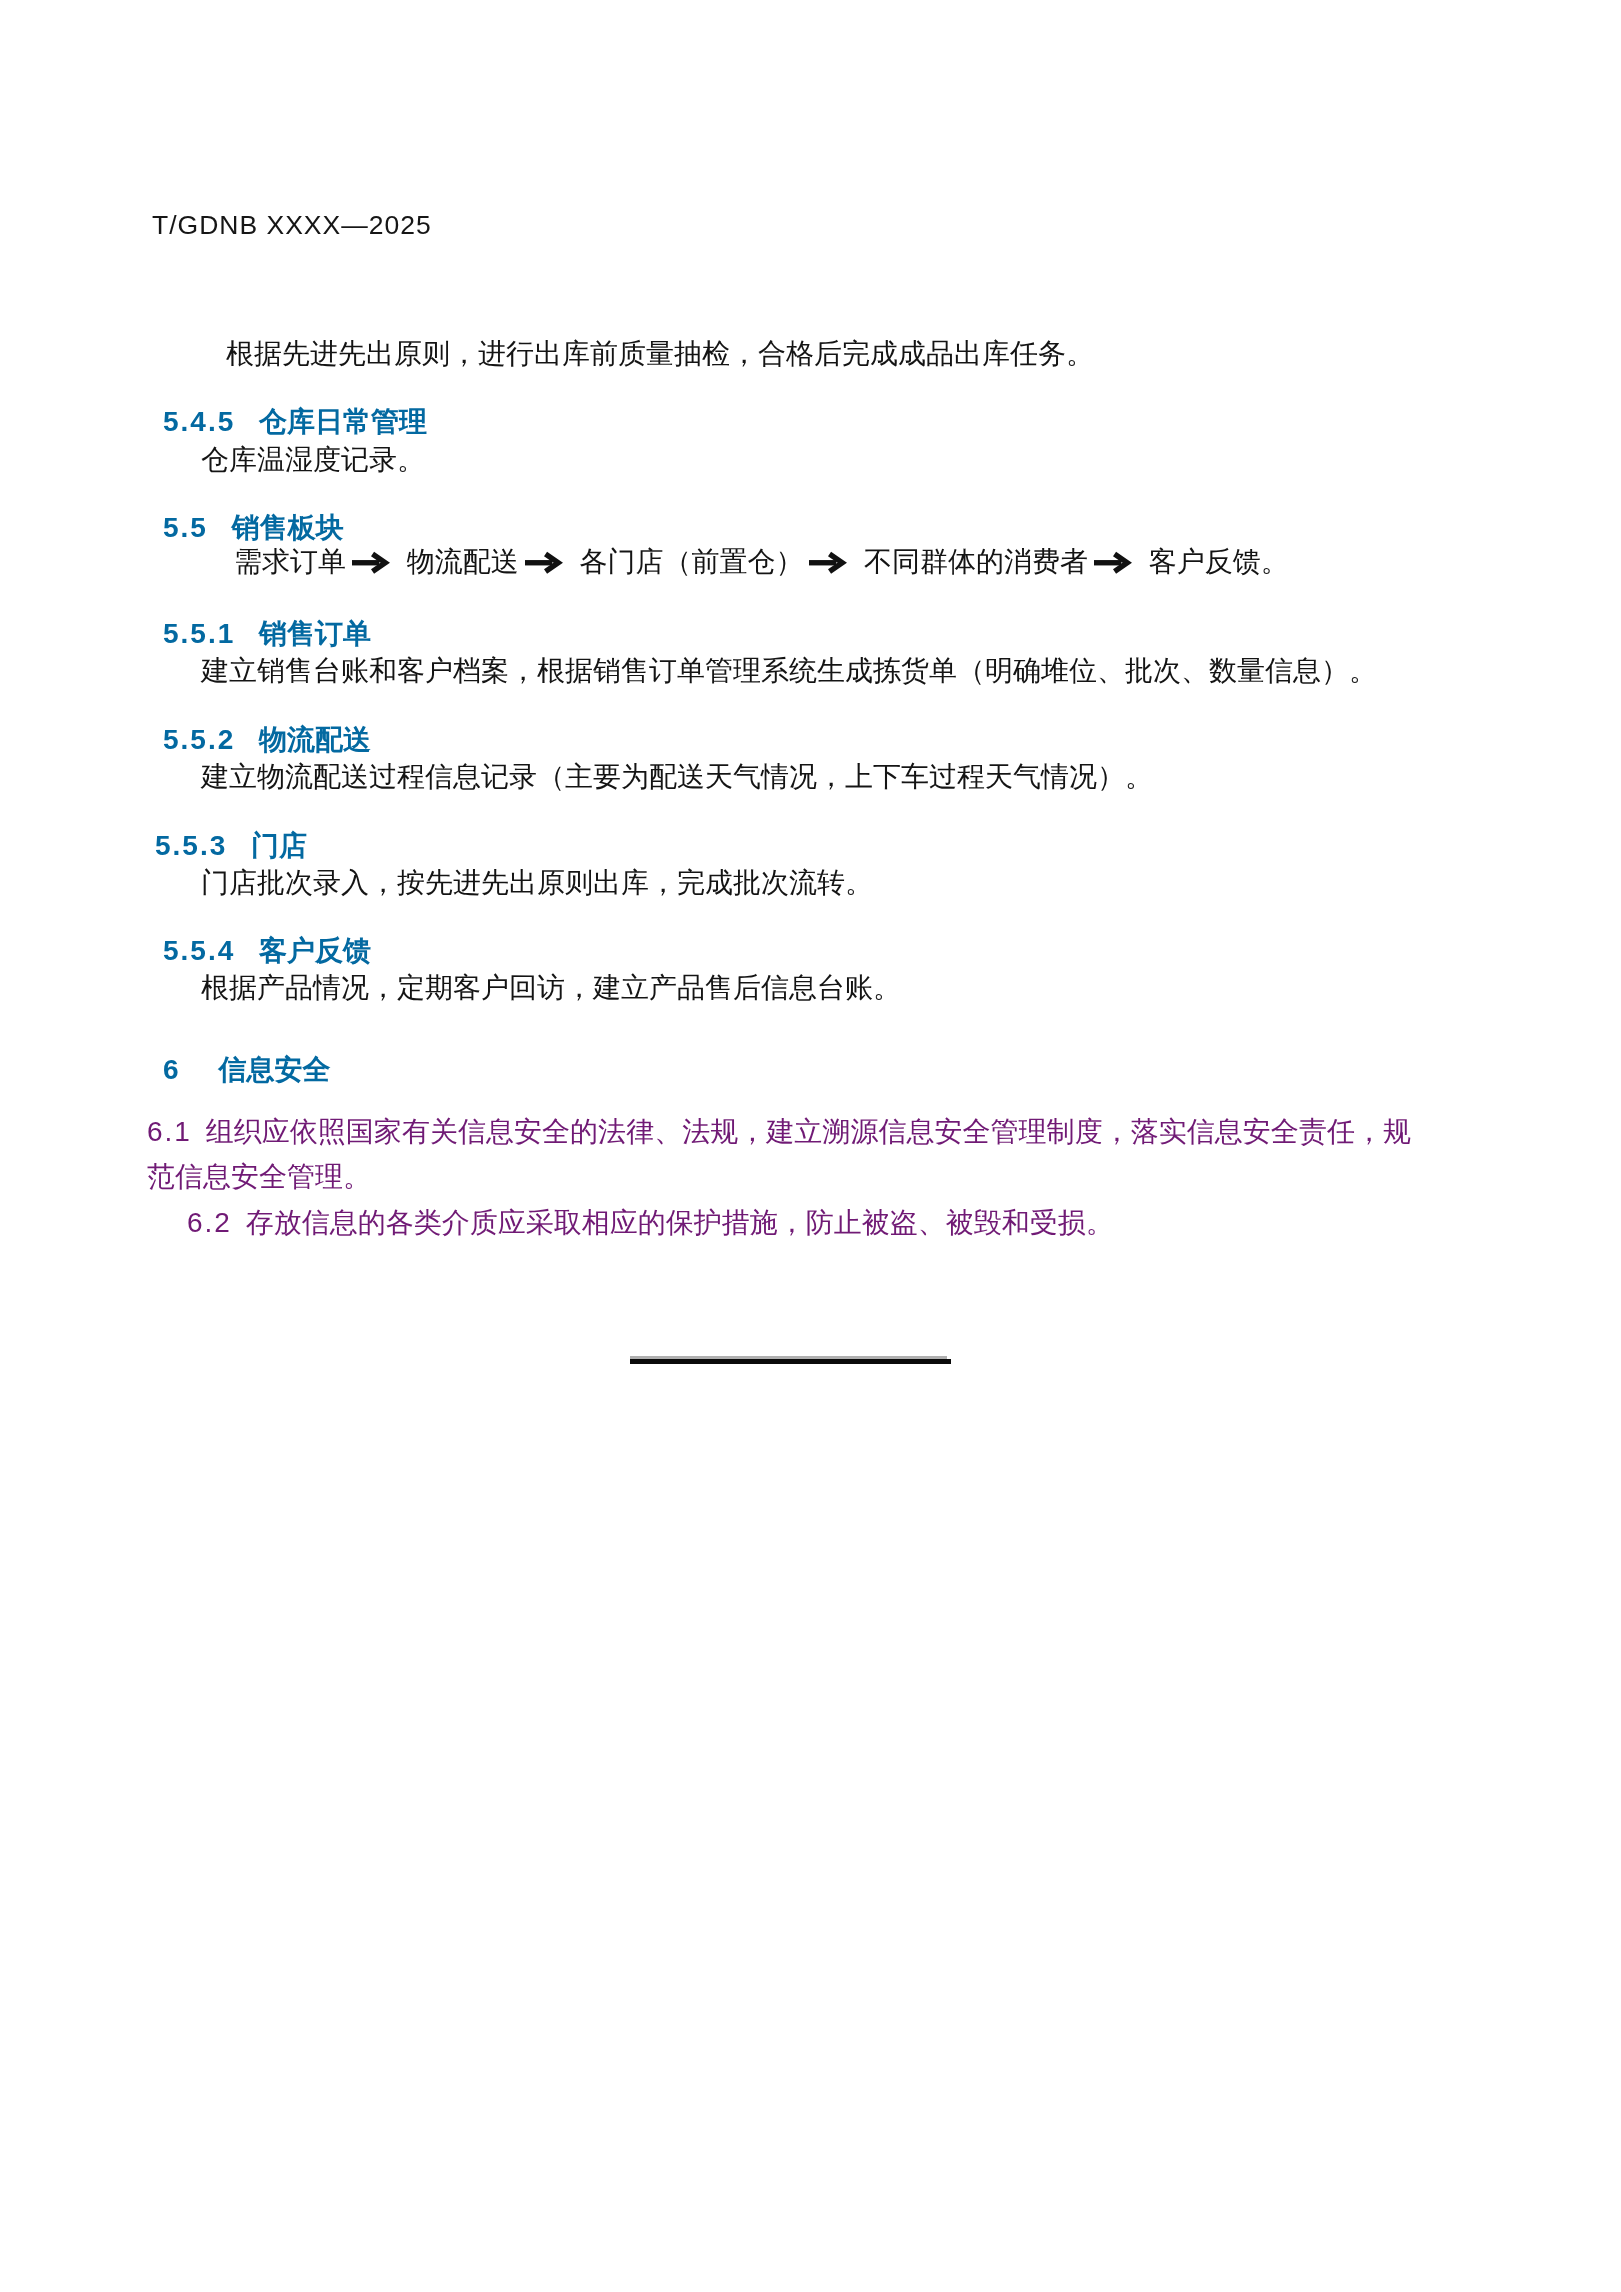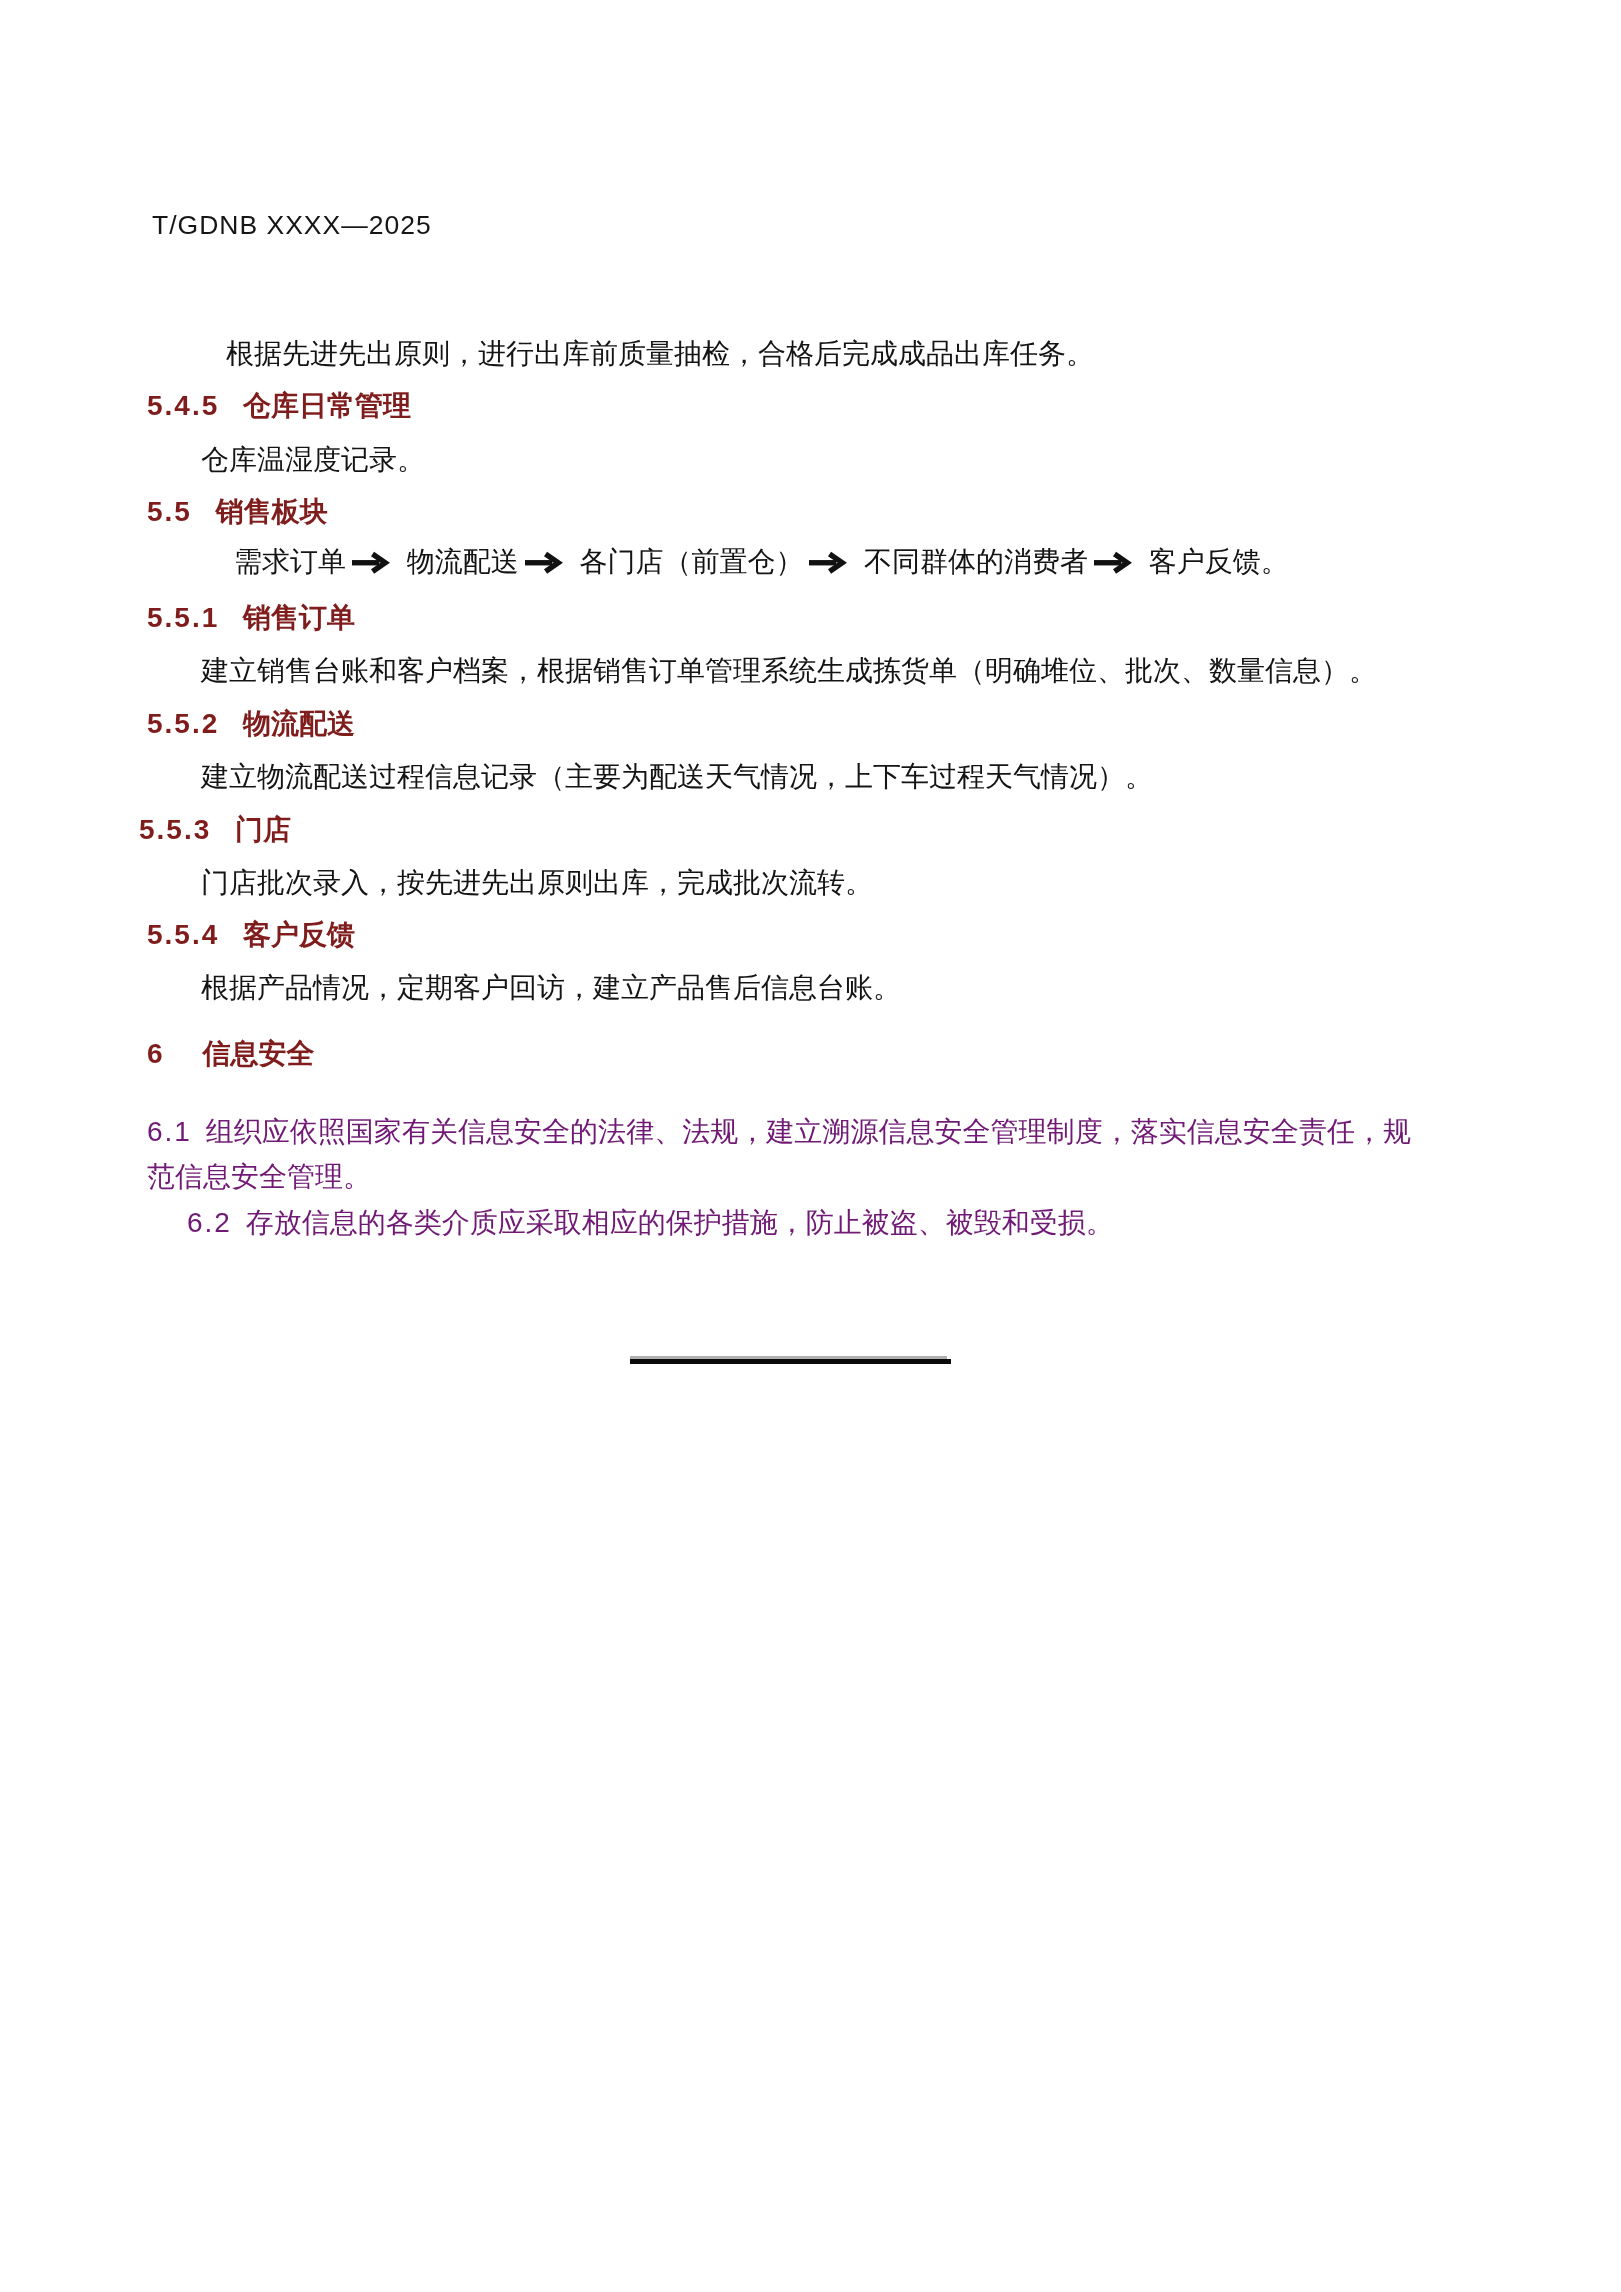--- a/index.html
+++ b/index.html
@@ -30,23 +30,23 @@
     font-size: 28px;
     color: #141414;
     white-space: nowrap;
     margin: 0;
   }
 
   .heading {
     font-family: "Liberation Sans", "DejaVu Sans", sans-serif;
     font-weight: 700;
     font-size: 28px;
-    color: #7f1d1d;
+    color: #0369a1;
     white-space: nowrap;
-    margin: 0;
+    margin: 16px;
   }
   .heading .h-num {
     display: inline-block;
     margin-right: 0.85em;
     letter-spacing: 2px;
   }
   .heading.h-main .h-num {
     margin-right: 1.35em;
   }
 

